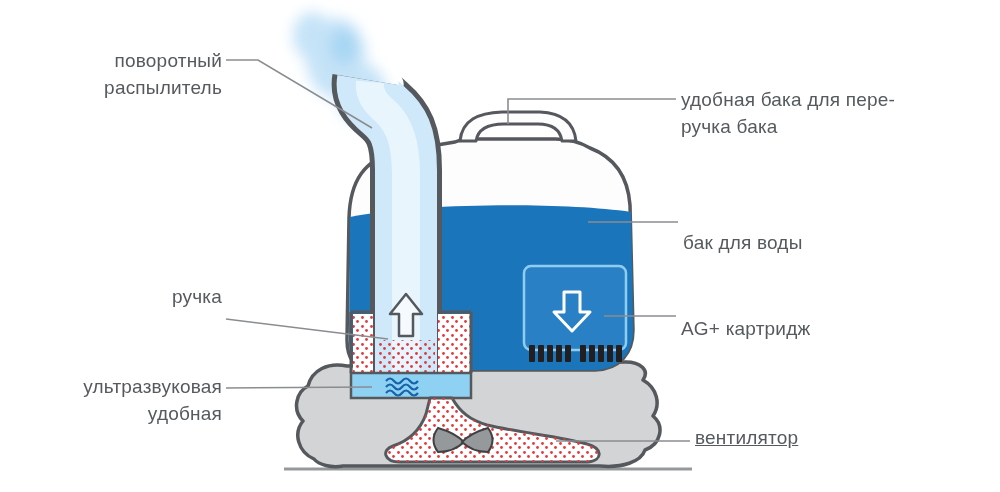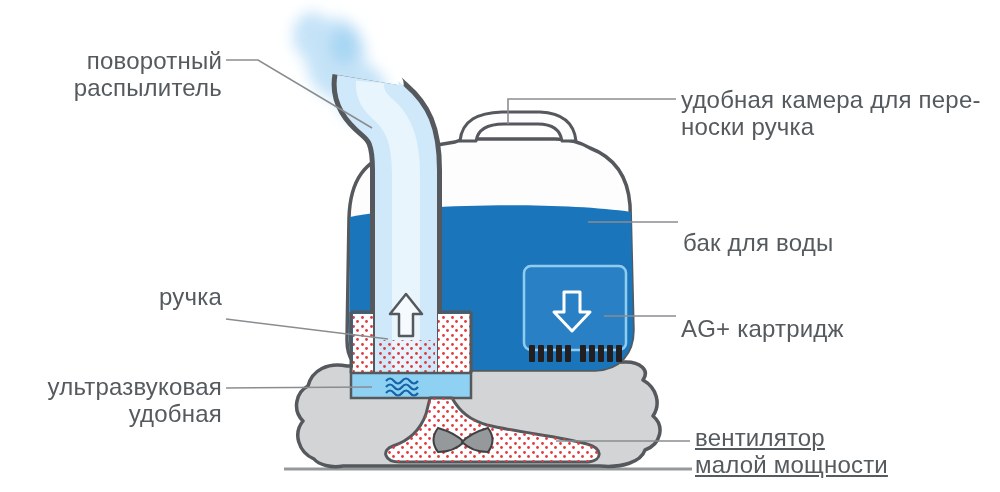--- a/index.html
+++ b/index.html
@@ -6,21 +6,21 @@
   .stage{
     position:relative;
     width:1000px;height:492px;
     background:#ffffff;
     overflow:hidden;
     font-family:"Liberation Sans", sans-serif;
   }
   .stage svg{position:absolute;left:0;top:0;}
   .label{
     position:absolute;
-    font-size:24px;
+    font-size:19px;
     line-height:27px;
     color:#555a5e;
     letter-spacing:.2px;
     white-space:nowrap;
   }
   .label.right{text-align:right;}
 </style>
 </head>
 <body>
 
@@ -149,22 +149,22 @@
       <line x1="690" y1="441" x2="556" y2="441"></line>
     </g>
   </svg>
 
   <div class="label right" style="left:20px; top:47px; width:202px;">
     <span>поворотный</span><br>
     <span>распылитель</span>
   </div>
 
   <div class="label" style="left:681px; top:86px;">
-    <span>удобная камера для пере-</span><br>
-    <span>носки ручка</span>
+    <span>удобная бака для пере-</span><br>
+    <span>ручка бака</span>
   </div>
 
   <div class="label" style="left:683px; top:210px;margin-top:19px;">
     <span>бак для воды</span>
   </div>
 
   <div class="label" style="left:681px; top:315px;">
     <span>AG+ картридж</span>
   </div>
 
@@ -172,16 +172,15 @@
     <span>ручка</span><br>
   </div>
 
   <div class="label right" style="left:20px; top:373px; width:202px;">
     <span>ультразвуковая</span><br>
     <span>удобная</span>
   </div>
 
   <div class="label" style="left:695px; top:424px;text-decoration:underline;">
     <span>вентилятор</span><br>
-    <span>малой мощности</span>
   </div>
 
 </div>
 
 </body></html>

